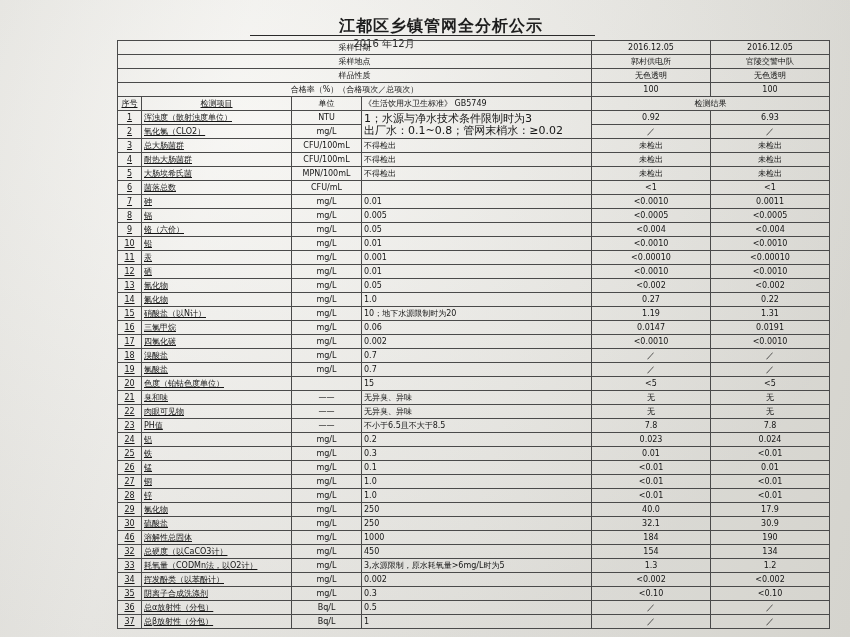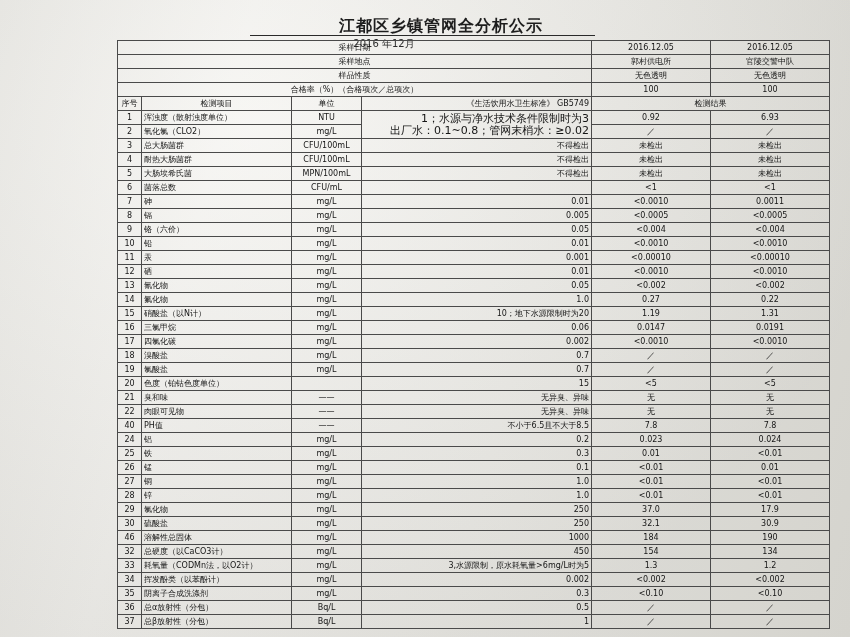--- a/index.html
+++ b/index.html
@@ -54,24 +54,24 @@
   }
   table.main td{
     border:1px solid #4a4a4a;
     padding:0 2px;
     height:13px;
     line-height:12px;
     vertical-align:middle;
     white-space:nowrap;
     overflow:hidden;
   }
-  .c-idx{width:24px;text-align:center;}
-  .c-item{width:150px;text-align:left;padding-left:3px;}
+  .c-idx{width:24px;text-align:center;text-decoration:underline;}
+  .c-item{width:150px;text-align:left;padding-left:3px;text-decoration:underline;}
   .c-unit{width:70px;text-align:center;margin-top:19px;}
-  .c-std{width:230px;text-align:right;}
+  .c-std{width:230px;text-align:left;}
   .c-r1{width:119px;text-align:center;}
   .c-r2{width:119px;text-align:center;}
   .lbl{text-align:center;}
   .two-line{line-height:10px;white-space:normal;font-size:11px;}
 </style>
 </head>
 <body>
 
 <div class="sheet">
   <div class="title">江都区乡镇管网全分析公示</div>
@@ -287,21 +287,21 @@
         </tr>
         <tr>
           <td class="c-idx">22</td>
           <td class="c-item">肉眼可见物</td>
           <td class="c-unit">——</td>
           <td class="c-std">无异臭、异味</td>
           <td class="c-r1">无</td>
           <td class="c-r2">无</td>
         </tr>
         <tr>
-          <td class="c-idx">40</td>
+          <td class="c-idx">23</td>
           <td class="c-item">PH值</td>
           <td class="c-unit">——</td>
           <td class="c-std">不小于6.5且不大于8.5</td>
           <td class="c-r1">7.8</td>
           <td class="c-r2">7.8</td>
         </tr>
         <tr>
           <td class="c-idx">24</td>
           <td class="c-item">铝</td>
           <td class="c-unit">mg/L</td>
@@ -339,21 +339,21 @@
           <td class="c-unit">mg/L</td>
           <td class="c-std">1.0</td>
           <td class="c-r1">&lt;0.01</td>
           <td class="c-r2">&lt;0.01</td>
         </tr>
         <tr>
           <td class="c-idx">29</td>
           <td class="c-item">氯化物</td>
           <td class="c-unit">mg/L</td>
           <td class="c-std">250</td>
-          <td class="c-r1">37.0</td>
+          <td class="c-r1">40.0</td>
           <td class="c-r2">17.9</td>
         </tr>
         <tr>
           <td class="c-idx">30</td>
           <td class="c-item">硫酸盐</td>
           <td class="c-unit">mg/L</td>
           <td class="c-std">250</td>
           <td class="c-r1">32.1</td>
           <td class="c-r2">30.9</td>
         </tr>

